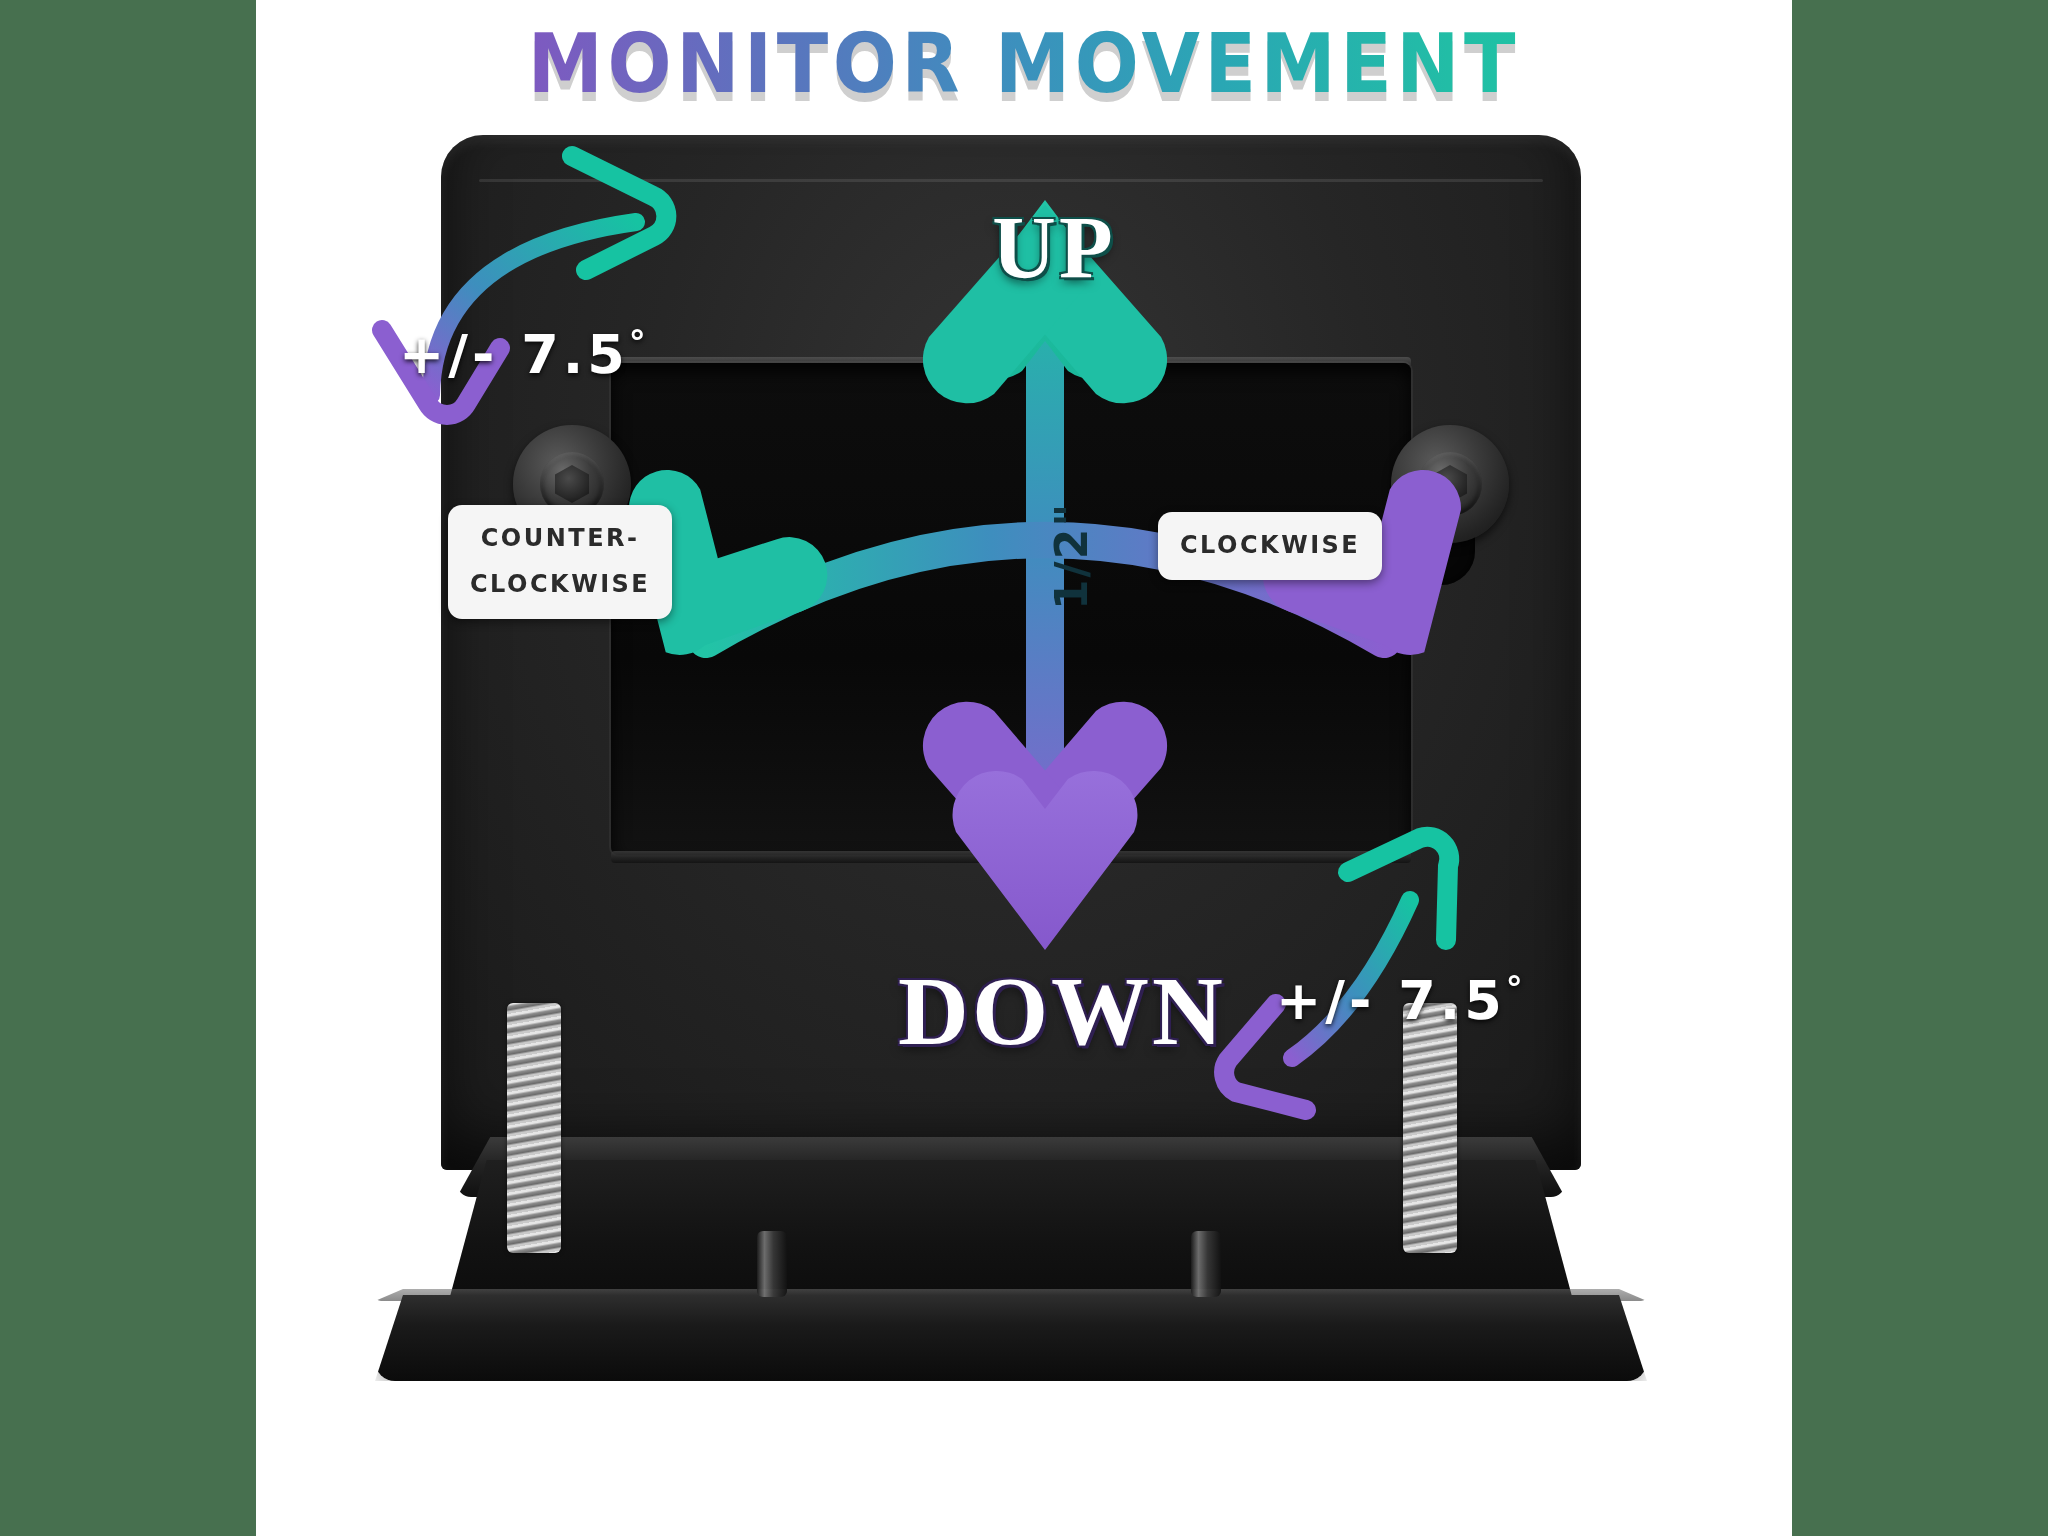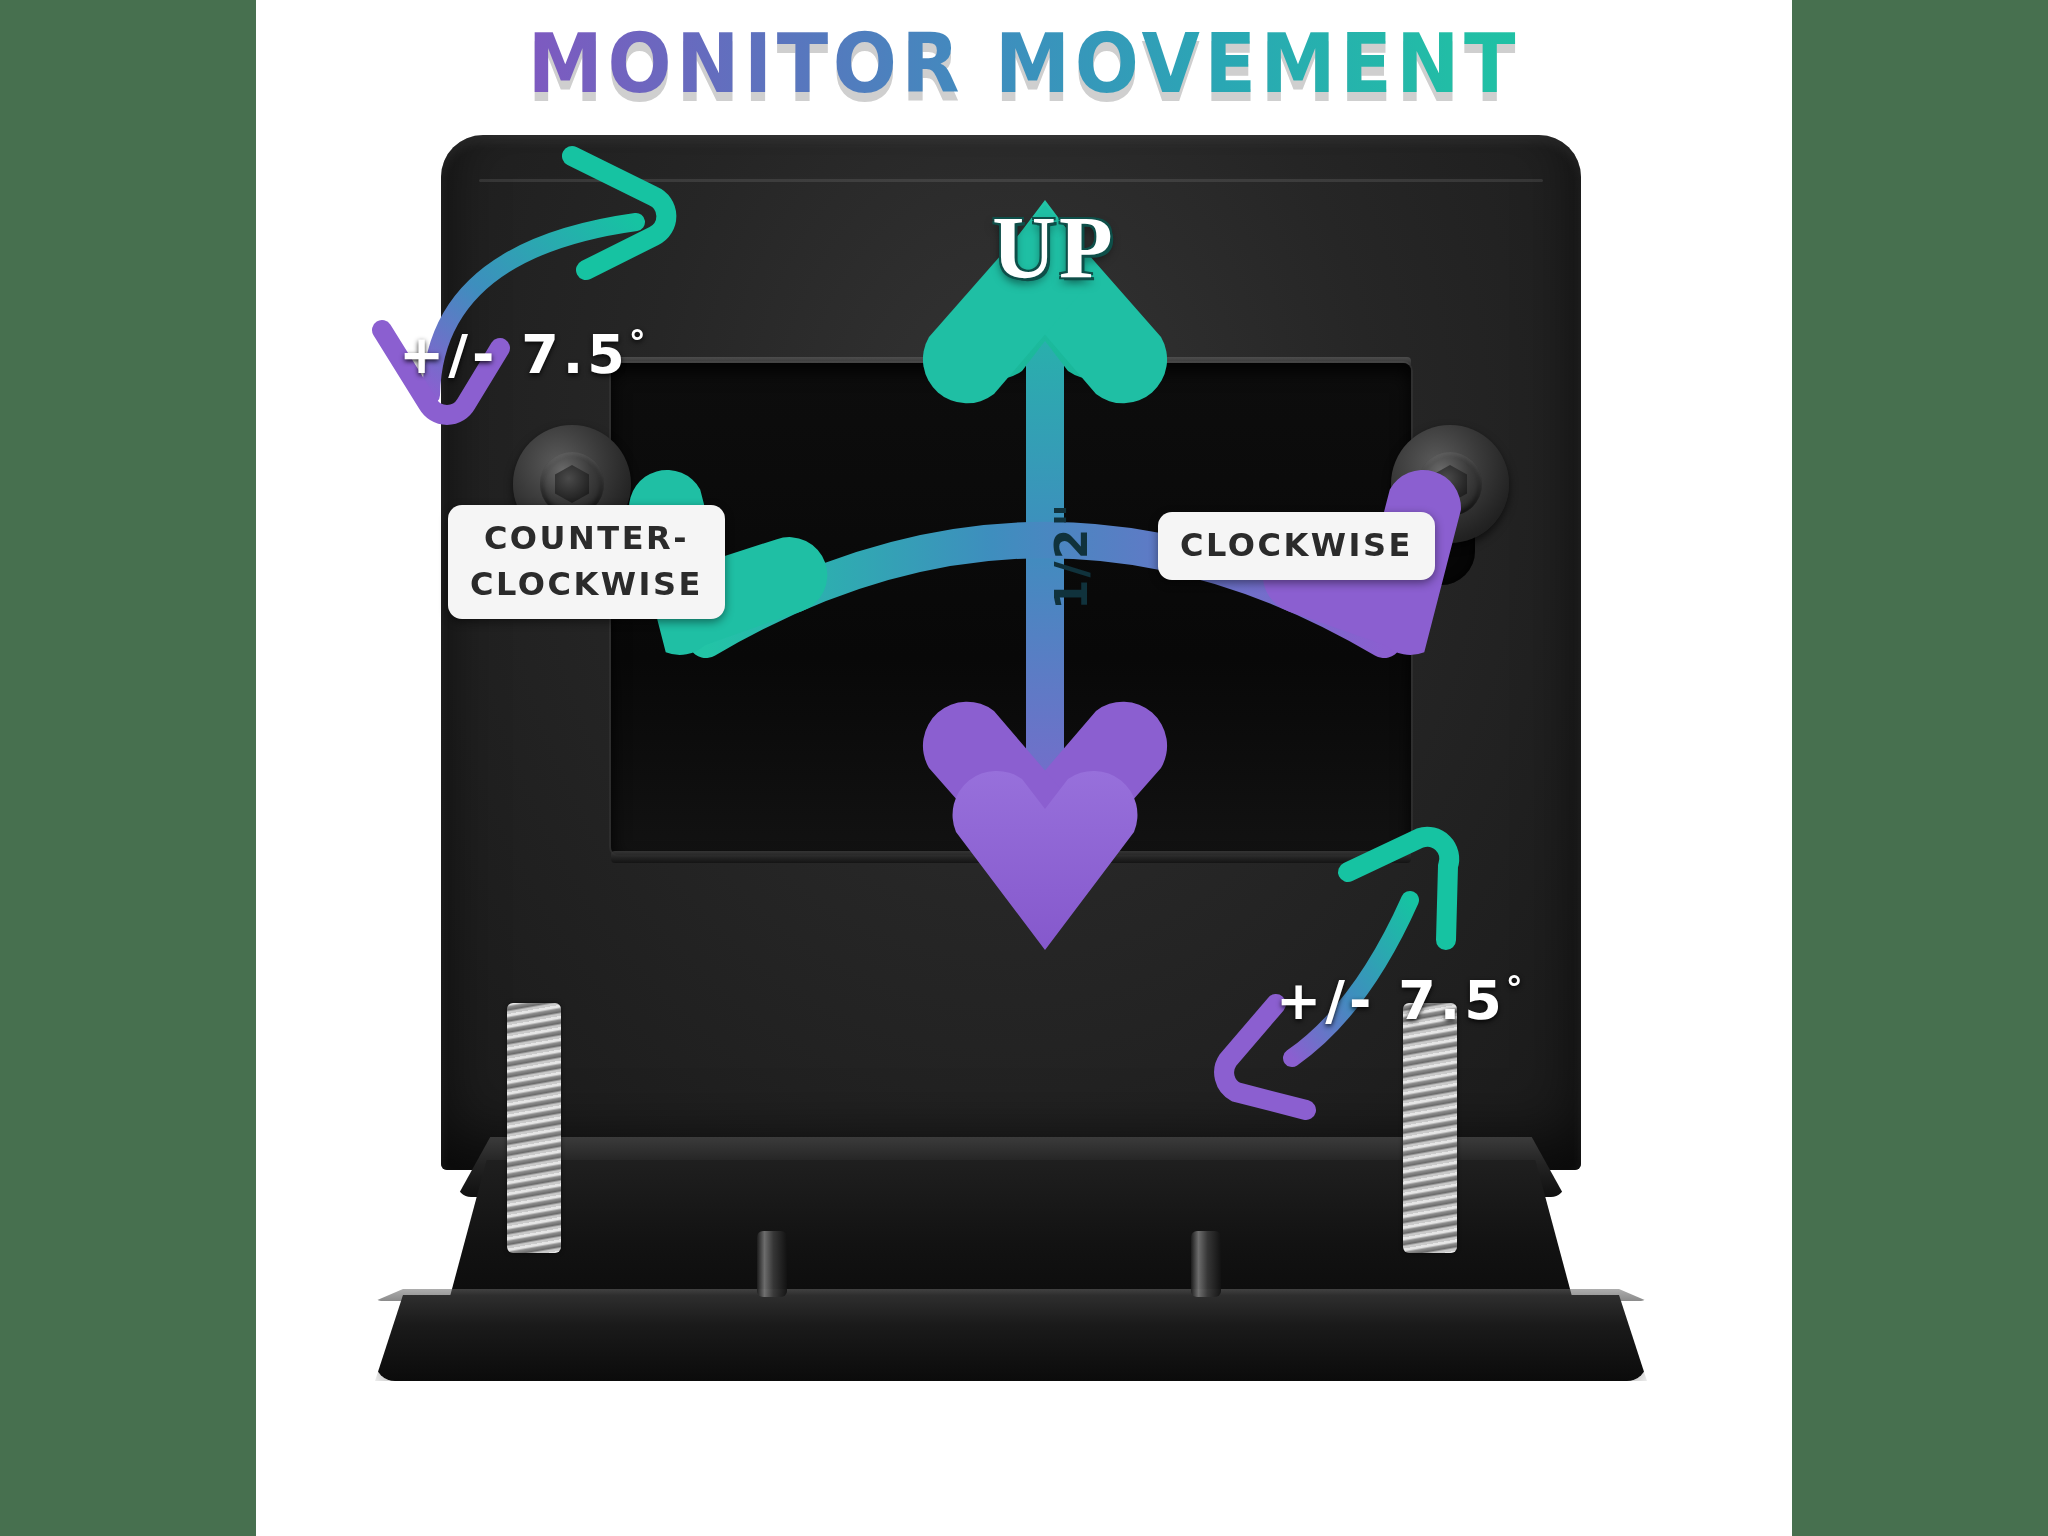--- a/index.html
+++ b/index.html
@@ -310,21 +310,21 @@
     border-radius: 14px;
     padding: 10px 22px 12px 22px;
     box-shadow: 0 3px 10px rgba(0,0,0,0.45);
     text-align: center;
   }
   .cw-box span {
     display: block;
     color: #2b2b2b;
     font-family: "DejaVu Sans", sans-serif;
     font-weight: 700;
-    font-size: 32px;
+    font-size: 24px;
     letter-spacing: 2.5px;
     line-height: 46px;
     white-space: nowrap;
   }
   #box-ccw { left: 192px; top: 505px; }
   #box-cw  { left: 902px; top: 512px; }
 
   .half-inch {
     position: absolute;
     z-index: 33;
@@ -487,20 +487,21 @@
 
     <div class="deg-label" id="deg-top">
       <span>+/- 7.5</span><span class="deg-sym">°</span>
     </div>
 
     <div class="deg-label" id="deg-bottom">
       <span>+/- 7.5</span><span class="deg-sym">°</span>
     </div>
 
     <div class="dir-label" id="label-up">UP</div>
+    <div class="dir-label" id="label-down">DOWN</div>
 
     <div class="half-inch">1/2"</div>
 
     <div class="cw-box" id="box-ccw">
       <span>COUNTER-</span>
       <span>CLOCKWISE</span>
     </div>
 
     <div class="cw-box" id="box-cw">
       <span>CLOCKWISE</span>

